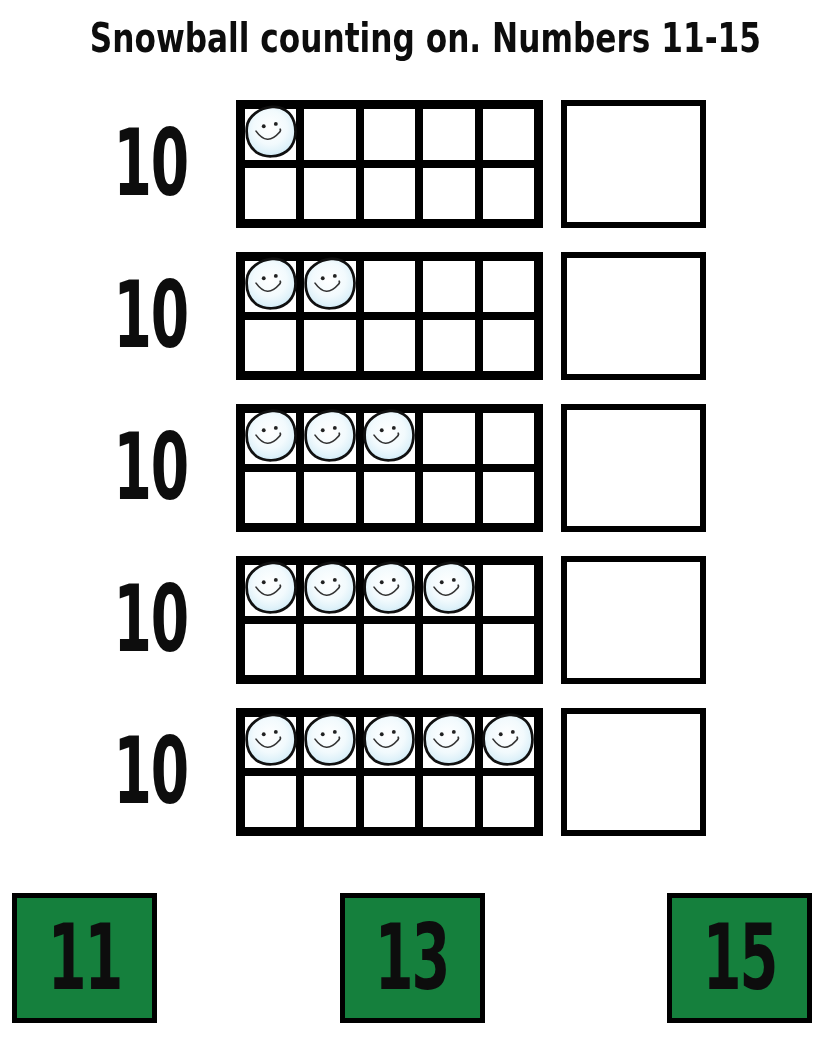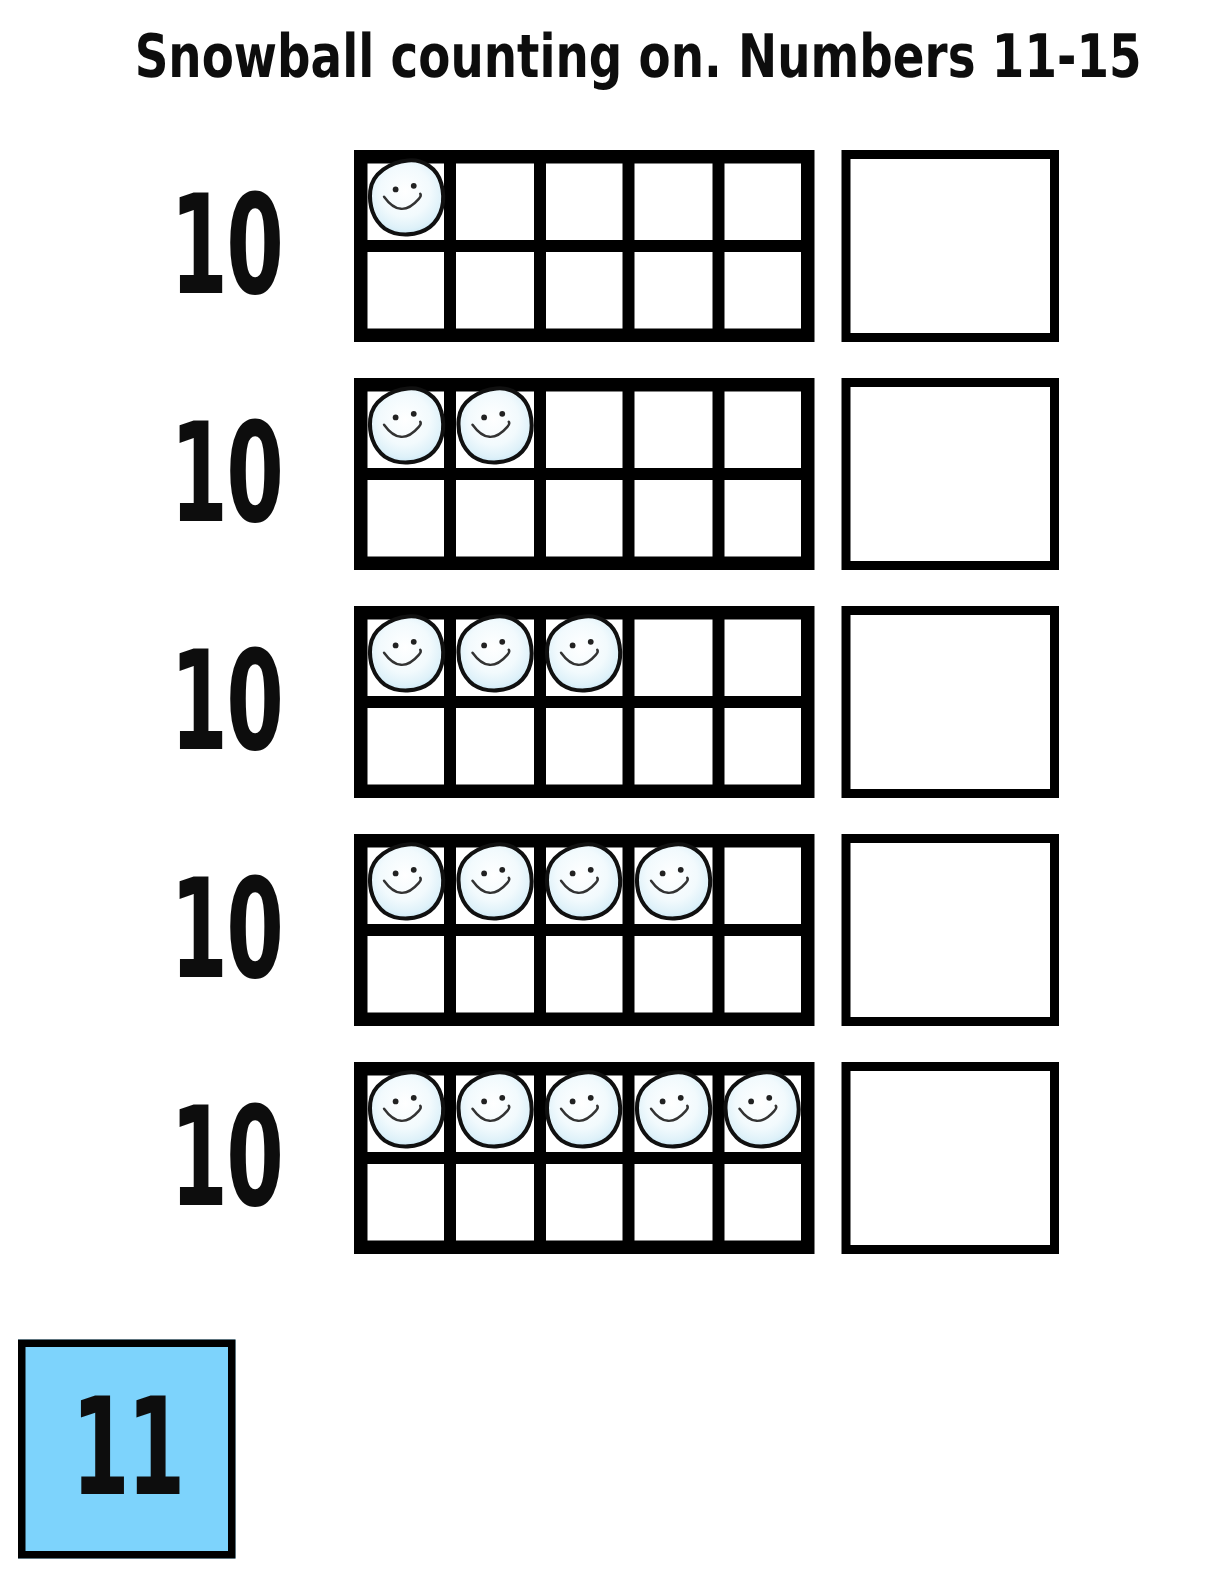--- a/index.html
+++ b/index.html
@@ -79,24 +79,24 @@
 
   
   .cards {
     position:absolute;
     top:893px; left:12px;
     width:800px;
     display:flex;
     justify-content:space-between;
   }
   .card {
-    width:145px; height:146px;
+    width:145px; height:130px;
     border:5px solid #000;
     box-sizing:border-box;
-    background:#7dd3fc;
+    background:#15803d;
     display:flex;
     align-items:center;
     justify-content:center;
   }
   .card-number {
     font-size:90px;
     font-weight:700;
     line-height:1;
     letter-spacing:-3px;
     transform:scaleX(0.62);
@@ -303,14 +303,20 @@
           <div class="cell"></div>
           <div class="cell"></div>
         </div>
     <div class="answer-box"></div>
   </div>
     </div>
   <div class="cards">
       <div class="card">
     <span class="card-number">11</span>
   </div>
+      <div class="card">
+    <span class="card-number">13</span>
+  </div>
+      <div class="card">
+    <span class="card-number">15</span>
+  </div>
     </div>
 </div>
 
 </body></html>

